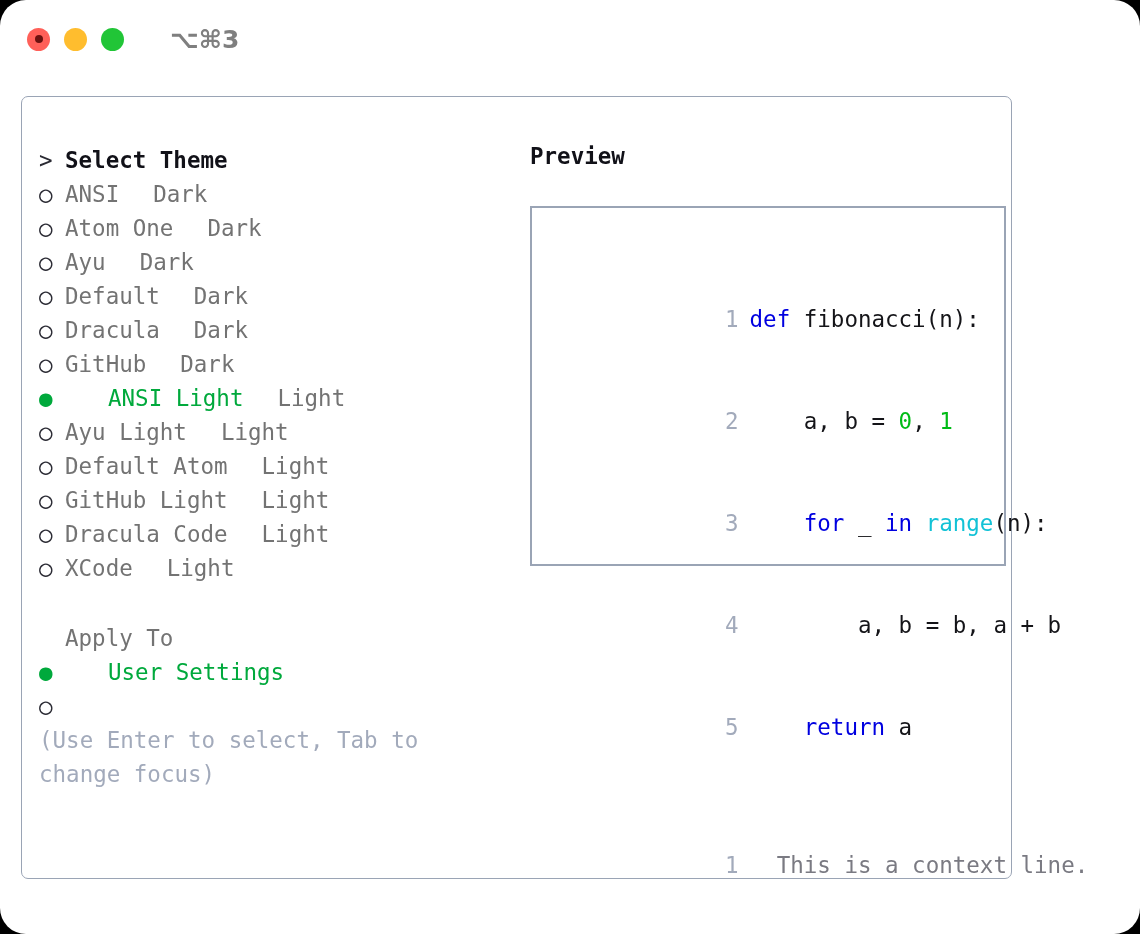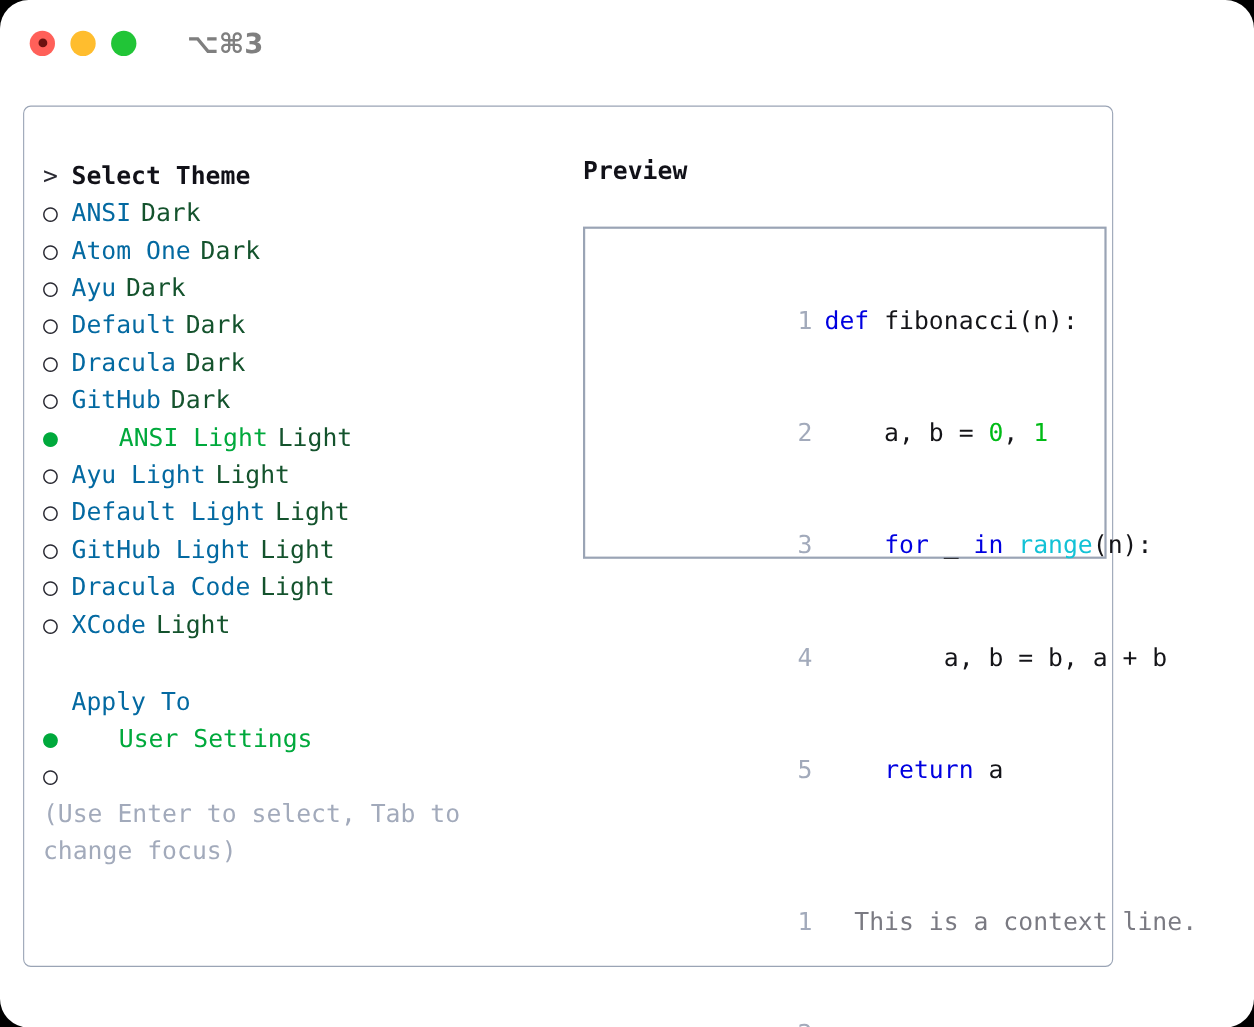--- a/index.html
+++ b/index.html
@@ -110,25 +110,26 @@
     flex: 0 0 26px;
     color: #2a2a33;
   }
   .marker.sel   { color: #00a93c; }
   .marker.blank { color: transparent; }
 
   .header-row .label {
     font-weight: bold;
     color: #111118;
   }
-  .row-label   { color: #0369a1; }
+  .row-label   { color: #737373; }
   .row-label.selected { color: #00a93c; margin-left: 43px; }
   .row-cat {
-    color: #14532d;
+    color: #737373;
     padding-left: 9px;
+    margin-left: 25px;
   }
 
   .section-gap { height: 36px; }
 
   .hint {
     font-size: 22.5px;
     line-height: 34px;
     color: #a2aabb;
     width: 410px;
   }
@@ -142,25 +143,25 @@
   }
   .preview-title {
     font-size: 22.5px;
     font-weight: bold;
     color: #111118;
     margin-left: 0px;
   }
   .preview-box {
     margin-top: 37px;
     width: 476px;
-    height: 302px;
+    height: 360px;
     border: 2px solid #9aa4b5;
     box-sizing: border-box;
     background: #ffffff;
-    padding: 33px 0 0 0;
+    padding: 60px 0 0 0;
   }
   .code-line {
     font-size: 22.5px;
     line-height: 34px;
     white-space: pre;
     padding-left: 18px;
   }
   .ln {
     display: inline-block;
     width: 26px;
@@ -242,21 +243,21 @@
         </div>
 
         <div class="list-row">
           <span class="marker">○</span>
           <span class="row-label">Ayu Light</span>
           <span class="row-cat">Light</span>
         </div>
 
         <div class="list-row">
           <span class="marker">○</span>
-          <span class="row-label">Default Light</span>
+          <span class="row-label">Default Atom</span>
           <span class="row-cat">Light</span>
         </div>
 
         <div class="list-row">
           <span class="marker">○</span>
           <span class="row-label">GitHub Light</span>
           <span class="row-cat">Light</span>
         </div>
 
         <div class="list-row">

